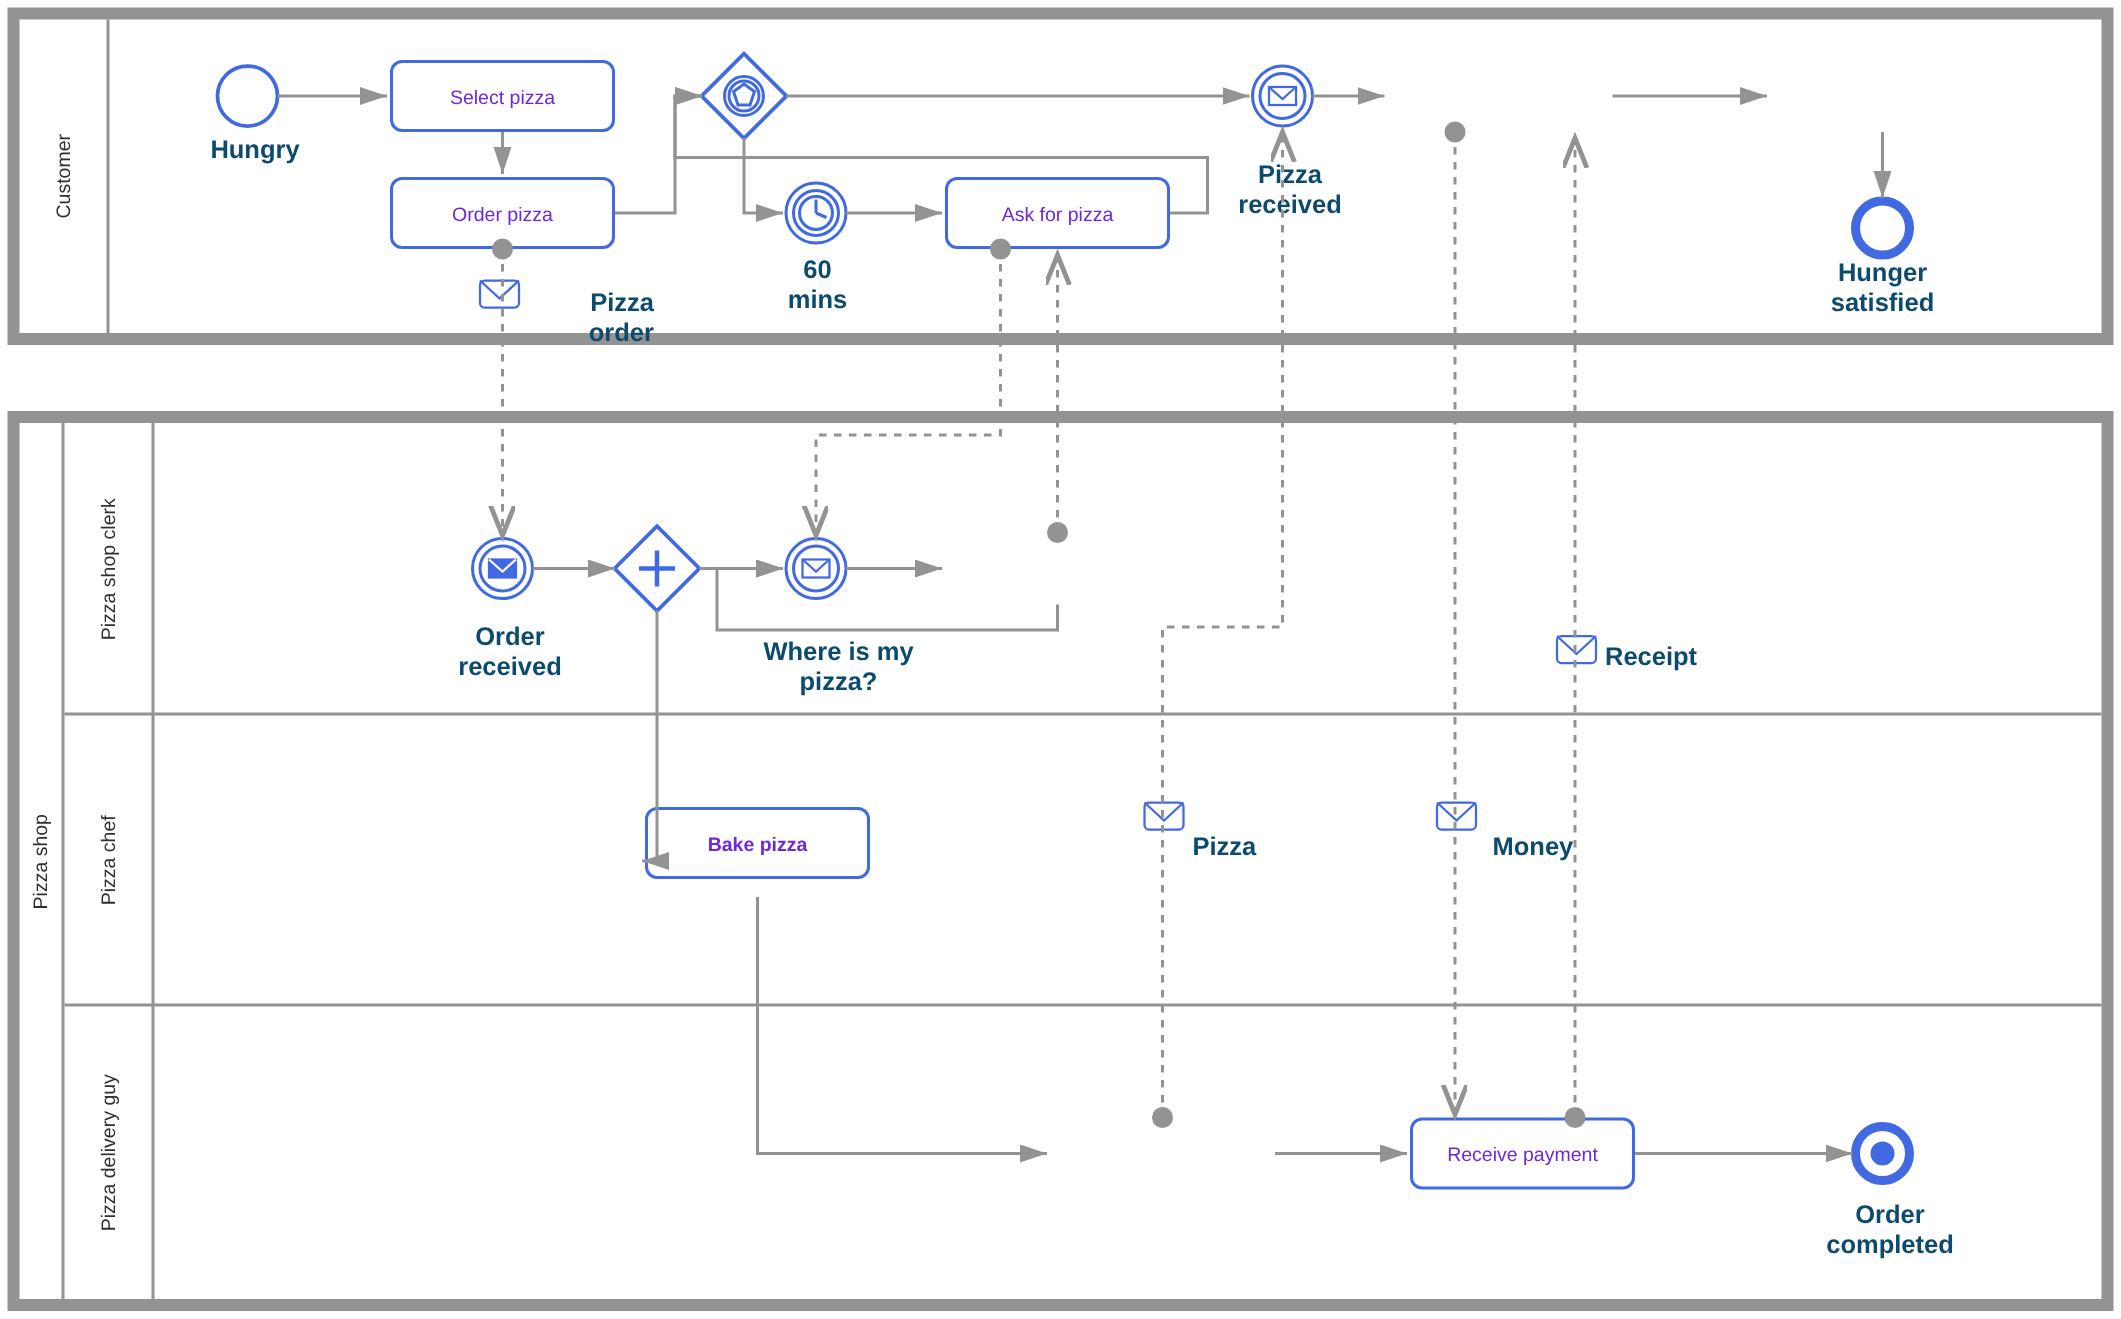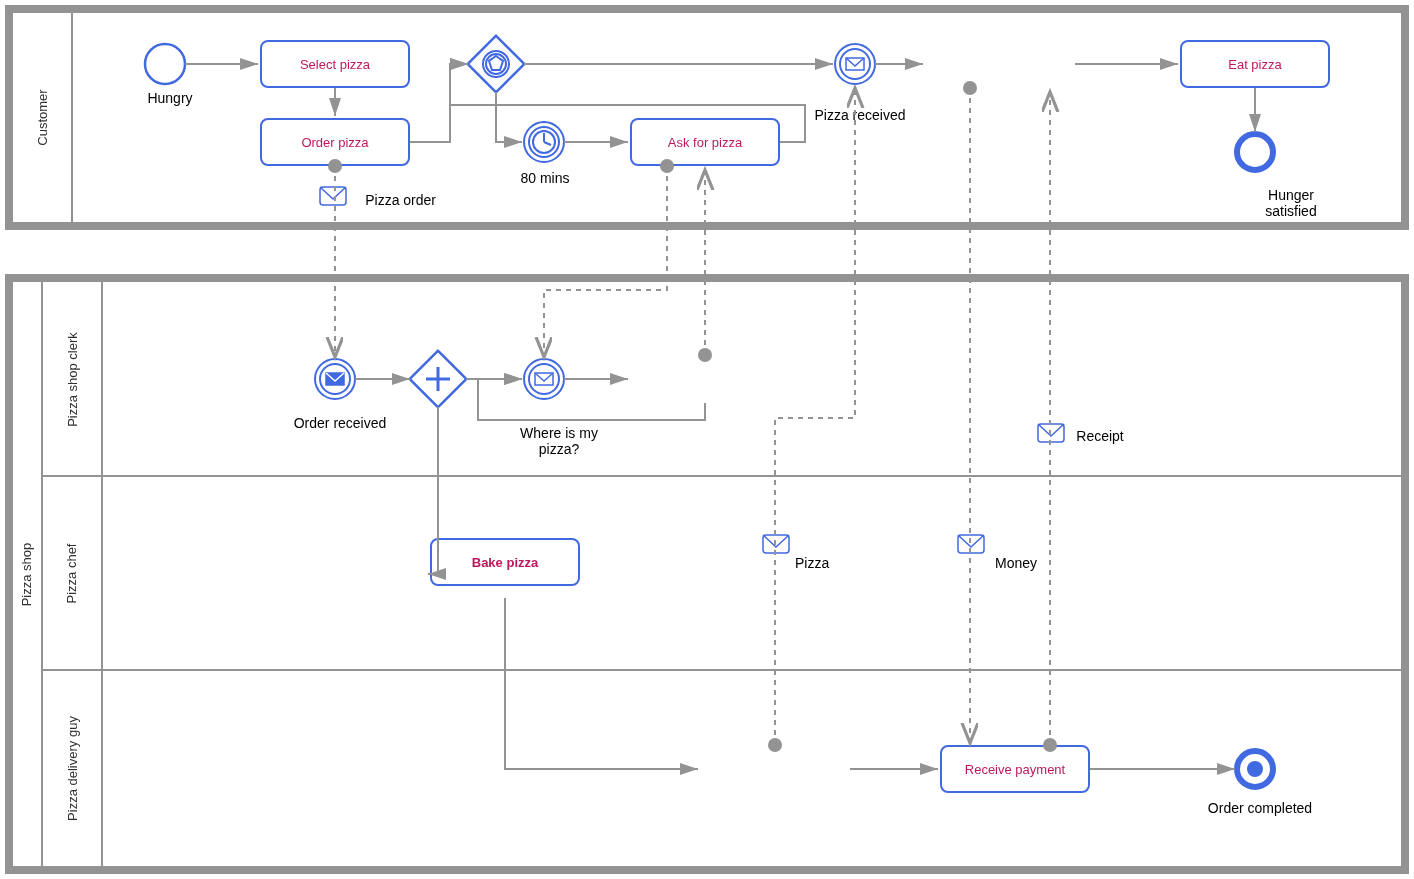--- a/index.html
+++ b/index.html
@@ -3,22 +3,22 @@
 <meta charset="utf-8">
 <style>
   html, body { margin:0; padding:0; background:#fff; font-family: Arial, Helvetica, sans-serif; }
   .canvas { position:relative; width:1414px; height:879px; background:#fff; }
   .pool-border { position:absolute; border:8px solid #939393; box-sizing:border-box; }
   .pool-header { position:absolute; display:flex; align-items:center; justify-content:center; border-right:2px solid #939393; box-sizing:border-box; }
   .pool-header span { transform: rotate(-90deg); white-space:nowrap; font-size:13px; color:#303030; }
   .lane-header { position:absolute; display:flex; align-items:center; justify-content:center; border-right:2px solid #939393; box-sizing:border-box; }
   .lane-header span { transform: rotate(-90deg); white-space:nowrap; font-size:13px; color:#303030; }
   .lane-sep { position:absolute; height:2px; background:#939393; }
-  .task { position:absolute; width:150px; height:48px; border:2px solid #4169E1; border-radius:8px; background:#fff; display:flex; align-items:center; justify-content:center; font-size:13px; color:#be185d; box-sizing:border-box; }
-  .label { position:absolute; font-size:14px; color:#000000; text-align:center; }
+  .task { position:absolute; width:150px; height:48px; border:2px solid #4169E1; border-radius:8px; background:#fff; display:flex; align-items:center; justify-content:center; font-size:13px; color:#6d28d9; box-sizing:border-box; }
+  .label { position:absolute; font-size:17px; color:#0c4a6e; text-align:center;font-weight:bold; }
   svg.overlay { position:absolute; left:0; top:0; width:1414px; height:879px; pointer-events:none; }
   .shadow { fill:#fff; }
   .shape-stroke { fill:none; stroke:#4169E1; stroke-width:2; }
   .shape-fill { fill:#4169E1; }
   .flow { stroke:#939393; stroke-width:2; fill:none; }
   .dash { stroke-dasharray:5,5; }
   .env-body { fill:#fff; stroke:#4169E1; stroke-width:1.5; }
   .env-body-f { fill:#4169E1; stroke:#4169E1; stroke-width:1.5; }
 </style>
 </head>
@@ -49,34 +49,31 @@
 
   <div class="task" style="left:260px; top:40px;">
       <span>Select pizza</span>
     </div>
   <div class="task" style="left:260px; top:118px;text-align:center;">
       <span>Order pizza</span>
     </div>
   <div class="task" style="left:630px; top:118px;">
       <span>Ask for pizza</span>
     </div>
-  <div class="task" style="left:1180px; top:40px;">
-      <span>Eat pizza</span>
-    </div>
   <div class="task" style="left:430px; top:538px;font-weight:bold;">
       <span>Bake pizza</span>
     </div>
   <div class="task" style="left:940px; top:745px;">
       <span>Receive payment</span>
     </div>
 
   <div class="label" style="left:140px; top:90px; width:60px;">Hungry</div>
-  <div class="label" style="left:515px; top:170px; width:60px;">80 mins</div>
+  <div class="label" style="left:515px; top:170px; width:60px;">60 mins</div>
   <div class="label" style="left:810px; top:107px; width:100px;">Pizza received</div>
-  <div class="label" style="left:1205px; top:187px; width:100px;margin-left:36px;">Hunger satisfied</div>
+  <div class="label" style="left:1205px; top:172px; width:100px;">Hunger satisfied</div>
   <div class="label" style="left:356px; top:192px; width:80px; text-align:right;">Pizza order</div>
   <div class="label" style="left:290px; top:415px; width:100px;">Order received</div>
   <div class="label" style="left:499px; top:425px; width:120px;">Where is my pizza?</div>
   <div class="label" style="left:795px; top:555px; width:50px; text-align:left;">Pizza</div>
   <div class="label" style="left:995px; top:555px; width:50px; text-align:left;">Money</div>
   <div class="label" style="left:1070px; top:428px; width:60px; text-align:center;">Receipt</div>
   <div class="label" style="left:1205px; top:800px; width:110px;">Order completed</div>
 
   <svg class="overlay" viewBox="0 0 1414 879">
     <defs>

